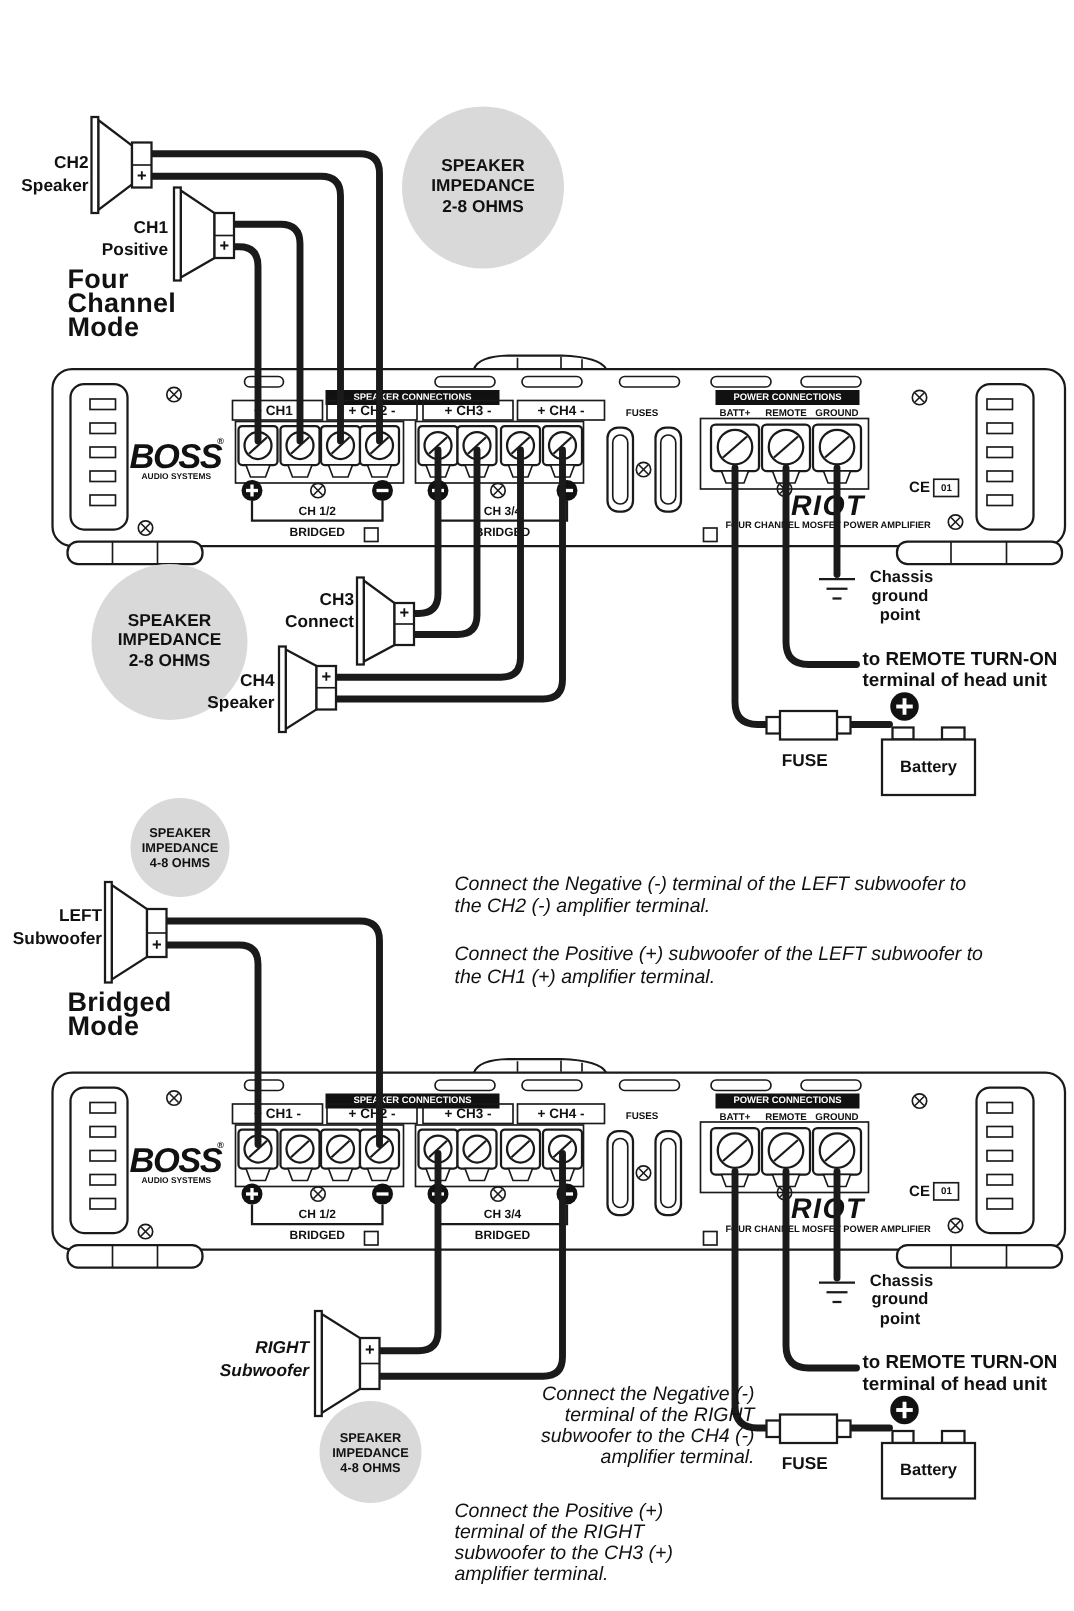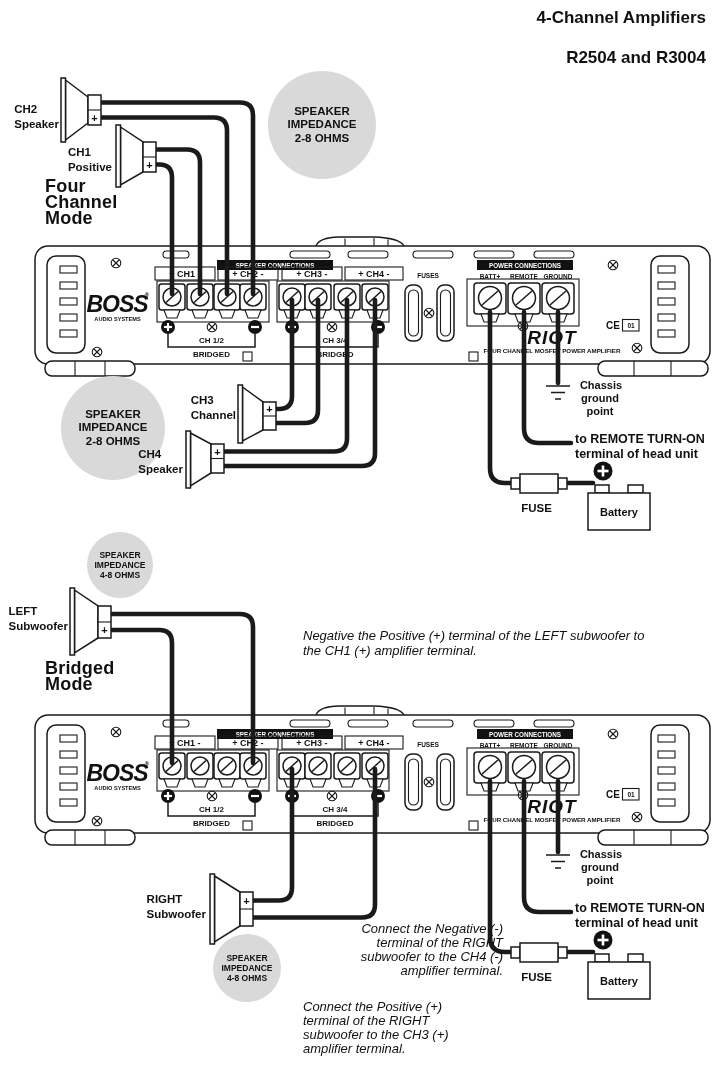--- a/index.html
+++ b/index.html
@@ -10,21 +10,21 @@
   .t{dominant-baseline:central;text-anchor:middle;font-weight:bold;}
   .tw{fill:#fff;}
   .ts{text-anchor:start;}
   .fw{fill:#fff;stroke:#1a1a1a;stroke-width:1.5;}
   .ln{fill:none;stroke:#1a1a1a;stroke-width:1.5;}
   .thin{stroke-width:1.1;}
   .wire{fill:none;stroke:#1a1a1a;stroke-width:4.6;stroke-linecap:round;stroke-linejoin:round;}
   .abs{position:absolute;white-space:pre-line;}
   .title{top:8px;right:10px;text-align:right;font-size:17px;font-weight:bold;line-height:20px;}
   .heading{font-size:18px;font-weight:bold;line-height:16px;letter-spacing:.2px;margin-left:23px;}
-  .spklabel{font-size:11.5px;font-weight:bold;line-height:14.5px;}
+  .spklabel{font-size:11.5px;font-weight:bold;line-height:14.5px;text-align:right;}
   .bubble{position:absolute;border-radius:50%;background:#d9d9d9;display:flex;align-items:center;
           justify-content:center;text-align:center;font-weight:bold;white-space:pre-line;}
   .bub-lg{font-size:11.5px;line-height:13.5px;}
   .bub-sm{font-size:8.5px;line-height:10px;}
   .para{font-size:13px;font-style:italic;line-height:15px;}
   .para-tight{line-height:14px;}
 </style>
 </head>
 <body>
 
@@ -282,22 +282,20 @@
     <g>
       <path d="M214.5,876 L240,892 L240,926 L214.5,942 Z" class="fw" stroke-width="1.6"></path>
       <rect x="210" y="874" width="4.5" height="70" class="fw" stroke-width="1.6"></rect>
       <rect x="240" y="892" width="13" height="34" class="fw" stroke-width="1.6"></rect>
       <line x1="240" y1="909" x2="253" y2="909" class="ln thin"></line>
       <text x="246.5" y="900.5" class="t" font-size="11">+</text>
     </g>
   </g>
 </svg>
 
-<div class="abs title"><span>4-Channel Amplifiers</span><br>
-<span>R2504 and R3004</span></div>
 
 <div class="abs heading" style="left:22px;top:178px;">Four
 Channel
 Mode</div>
 <div class="abs heading" style="left:22px;top:660px;">Bridged
 Mode</div>
 
 <div class="bubble bub-lg" style="left:268px;top:71px;width:108px;height:108px;">SPEAKER
 IMPEDANCE
 2-8 OHMS</div>
@@ -309,29 +307,31 @@
 4-8 OHMS</div>
 <div class="bubble bub-sm" style="left:213px;top:934px;width:68px;height:68px;">SPEAKER
 IMPEDANCE
 4-8 OHMS</div>
 
 <div class="abs spklabel" style="top:102px;right:657px;">CH2
 Speaker</div>
 <div class="abs spklabel" style="top:145px;right:604px;">CH1
 Positive</div>
 <div class="abs spklabel" style="top:393px;right:480px;">CH3
-Channel</div>
+Connect</div>
 <div class="abs spklabel" style="top:447px;right:533px;margin-left:47px;">CH4
 Speaker</div>
 <div class="abs spklabel" style="top:604px;right:648px;">LEFT
 Subwoofer</div>
-<div class="abs spklabel" style="top:892px;right:510px;">RIGHT
+<div class="abs spklabel" style="top:892px;right:510px;font-style:italic;">RIGHT
 Subwoofer</div>
 
-<div class="abs para" style="left:303px;top:628px;width:395px;">Negative the Positive (+)  terminal of the LEFT  subwoofer to
+<div class="abs para" style="left:303px;top:581px;width:395px;">Connect the Negative (-) terminal of the LEFT subwoofer to
+the CH2 (-) amplifier terminal.</div>
+<div class="abs para" style="left:303px;top:628px;width:395px;">Connect the Positive (+)  subwoofer of the LEFT  subwoofer to
 the CH1 (+) amplifier terminal.</div>
 <div class="abs para para-tight" style="left:303px;top:922px;width:200px;text-align:right;">Connect the Negative (-)
 terminal of the RIGHT
 subwoofer to the CH4 (-)
 amplifier terminal.</div>
 <div class="abs para para-tight" style="left:303px;top:1000px;width:200px;">Connect the Positive (+)
 terminal of the RIGHT
 subwoofer to the CH3 (+)
 amplifier terminal.</div>
 

